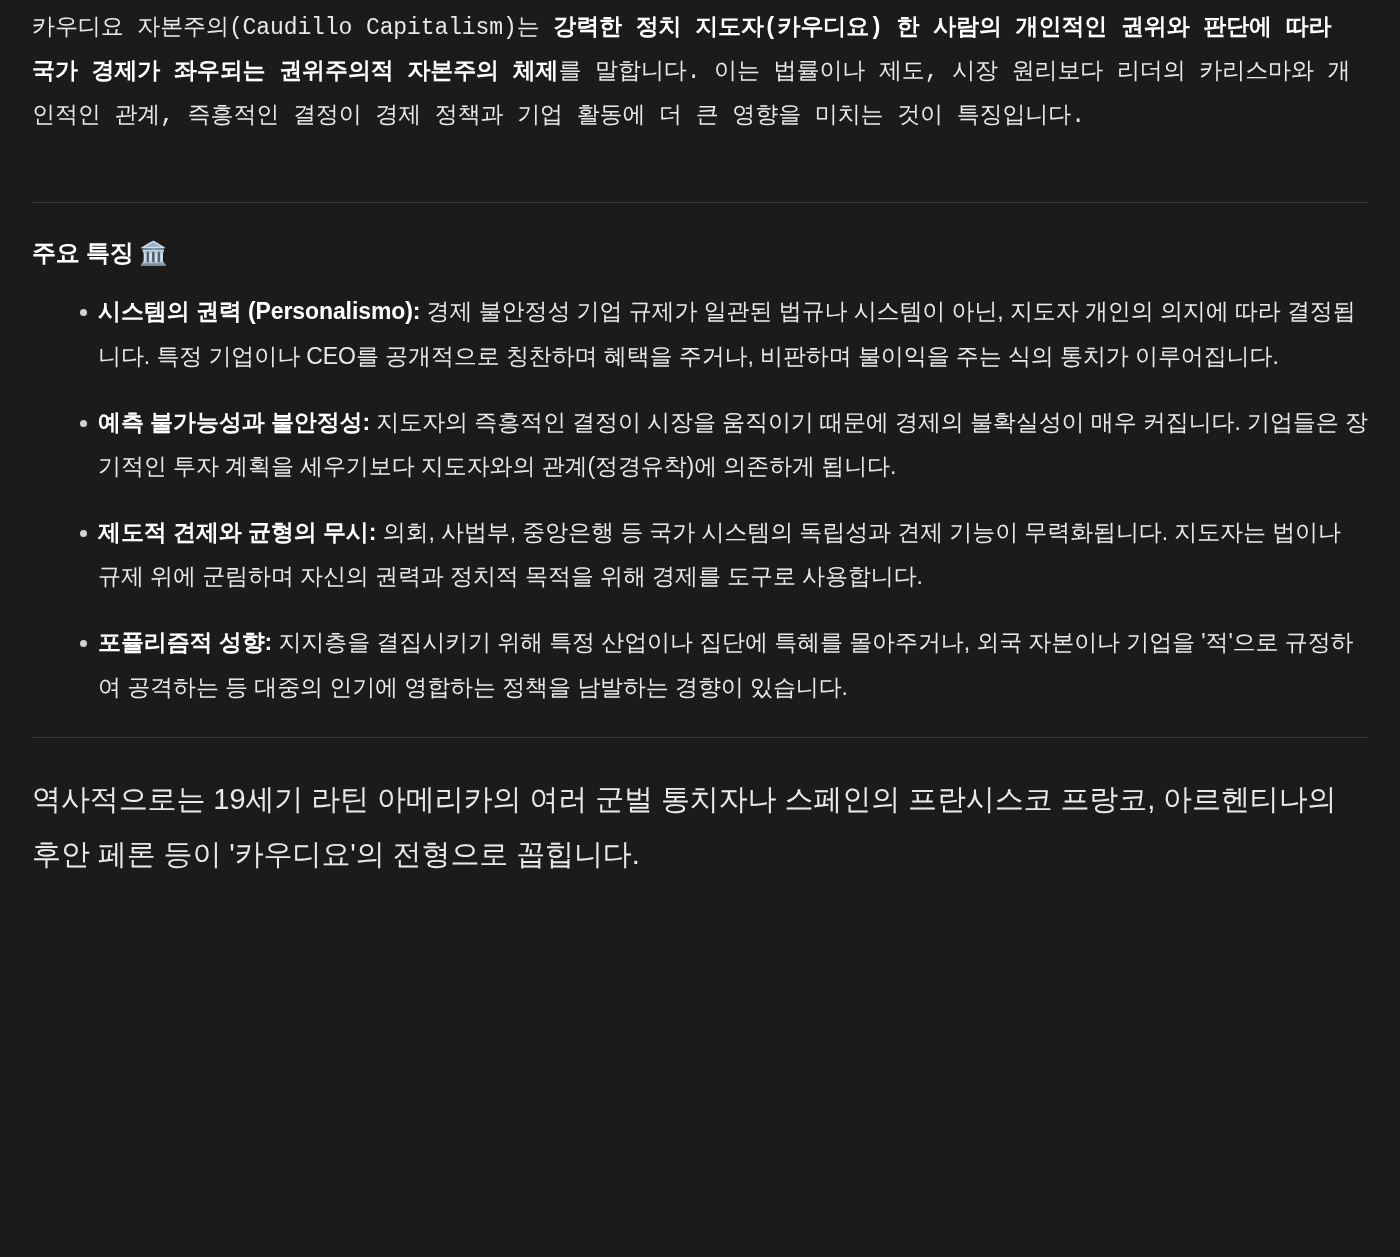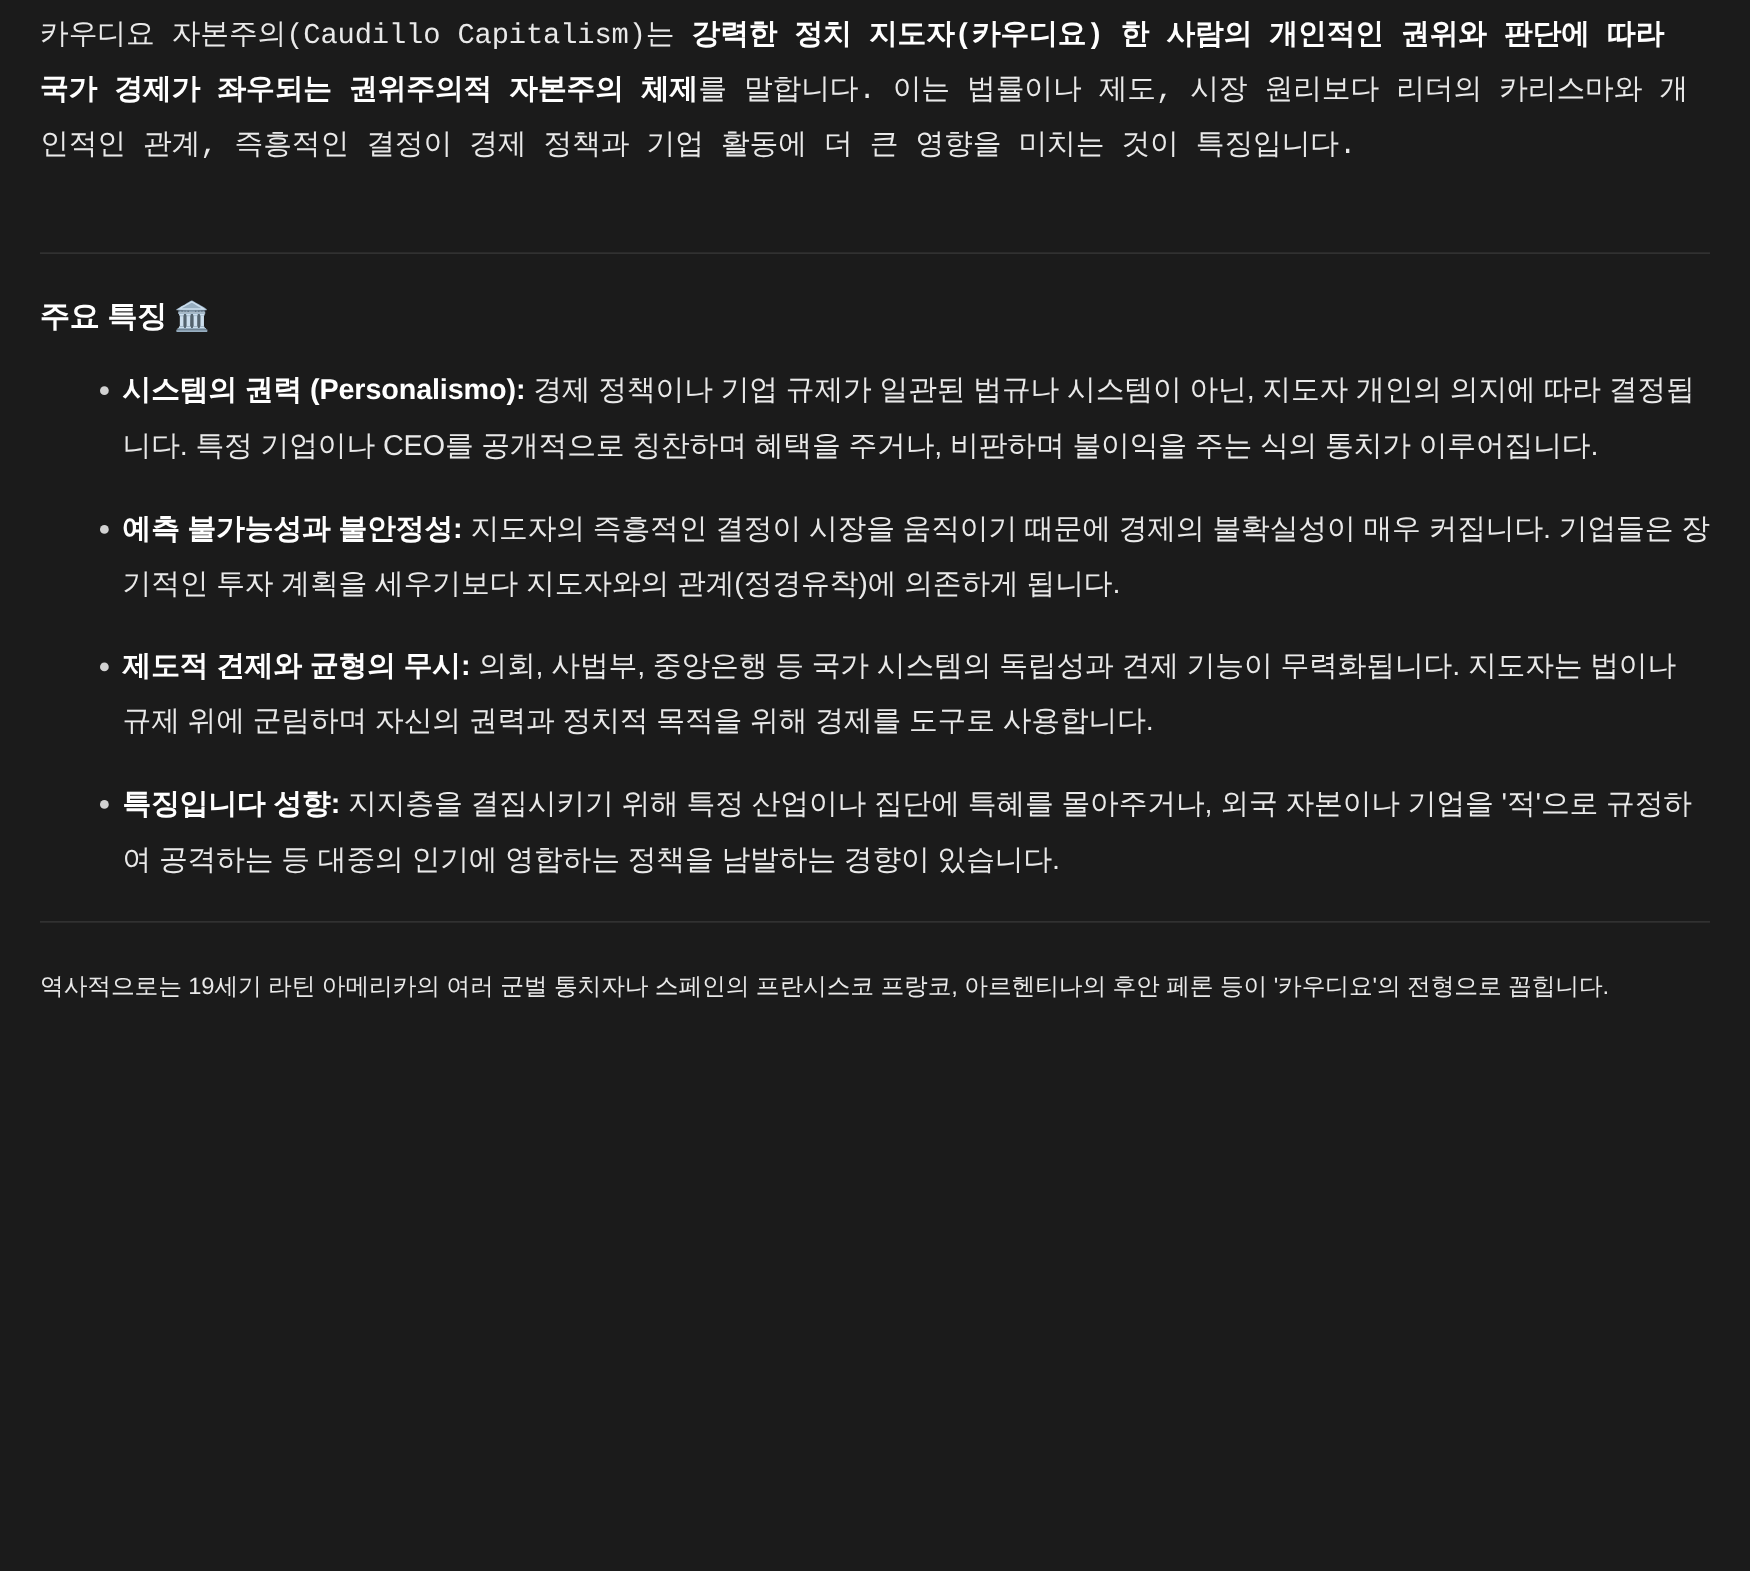--- a/index.html
+++ b/index.html
@@ -68,21 +68,21 @@
     position: absolute;
     left: 48px;
     top: 20px;
     width: 7px;
     height: 7px;
     border-radius: 50%;
     background: #d2d2d2;
   }
   ul.feature-list > li:last-child { margin-bottom: 0; }
   .tail-para {
-    font-size: 19px;
+    font-size: 29px;
     line-height: 1.92;
     margin: 0;
     color: #e9e9e9;
     letter-spacing: -0.1px;
   }
 </style>
 </head>
 <body>
 
 <div class="page">
@@ -90,24 +90,24 @@
   <p class="para first"><span>카우디요 자본주의(Caudillo Capitalism)는 </span><b>강력한 정치 지도자(카우디요) 한 사람의 개인적인 권위와 판단에 따라 국가 경제가 좌우되는 권위주의적 자본주의 체제</b><span>를 말합니다. 이는 법률이나 제도, 시장 원리보다 리더의 카리스마와 개인적인 관계, 즉흥적인 결정이 경제 정책과 기업 활동에 더 큰 영향을 미치는 것이 특징입니다.</span></p>
 
   <div class="spacer-sm"></div>
 
 
   <hr class="rule">
 
   <h2 class="section-title"><span>주요 특징</span><span class="emoji">🏛️</span></h2>
 
   <ul class="feature-list">
-    <li><b>시스템의 권력 (Personalismo):</b><span> 경제 정책이나 기업 규제가 일관된 법규나 시스템이 아닌, 지도자 개인의 의지에 따라 결정됩니다. 특정 기업이나 CEO를 공개적으로 칭찬하며 혜택을 주거나, 비판하며 불이익을 주는 식의 통치가 이루어집니다.</span></li>
+    <li><b>시스템의 권력 (Personalismo):</b><span> 경제 불안정성 기업 규제가 일관된 법규나 시스템이 아닌, 지도자 개인의 의지에 따라 결정됩니다. 특정 기업이나 CEO를 공개적으로 칭찬하며 혜택을 주거나, 비판하며 불이익을 주는 식의 통치가 이루어집니다.</span></li>
     <li><b>예측 불가능성과 불안정성:</b><span> 지도자의 즉흥적인 결정이 시장을 움직이기 때문에 경제의 불확실성이 매우 커집니다. 기업들은 장기적인 투자 계획을 세우기보다 지도자와의 관계(정경유착)에 의존하게 됩니다.</span></li>
     <li><b>제도적 견제와 균형의 무시:</b><span> 의회, 사법부, 중앙은행 등 국가 시스템의 독립성과 견제 기능이 무력화됩니다. 지도자는 법이나 규제 위에 군림하며 자신의 권력과 정치적 목적을 위해 경제를 도구로 사용합니다.</span></li>
-    <li><b>특징입니다 성향:</b><span> 지지층을 결집시키기 위해 특정 산업이나 집단에 특혜를 몰아주거나, 외국 자본이나 기업을 '적'으로 규정하여 공격하는 등 대중의 인기에 영합하는 정책을 남발하는 경향이 있습니다.</span></li>
+    <li><b>포퓰리즘적 성향:</b><span> 지지층을 결집시키기 위해 특정 산업이나 집단에 특혜를 몰아주거나, 외국 자본이나 기업을 '적'으로 규정하여 공격하는 등 대중의 인기에 영합하는 정책을 남발하는 경향이 있습니다.</span></li>
   </ul>
 
   <hr class="rule">
 
 
   <p class="tail-para">역사적으로는 19세기 라틴 아메리카의 여러 군벌 통치자나 스페인의 프란시스코 프랑코, 아르헨티나의 후안 페론 등이 '카우디요'의 전형으로 꼽힙니다.</p>
 
 </div>
 
 </body></html>

